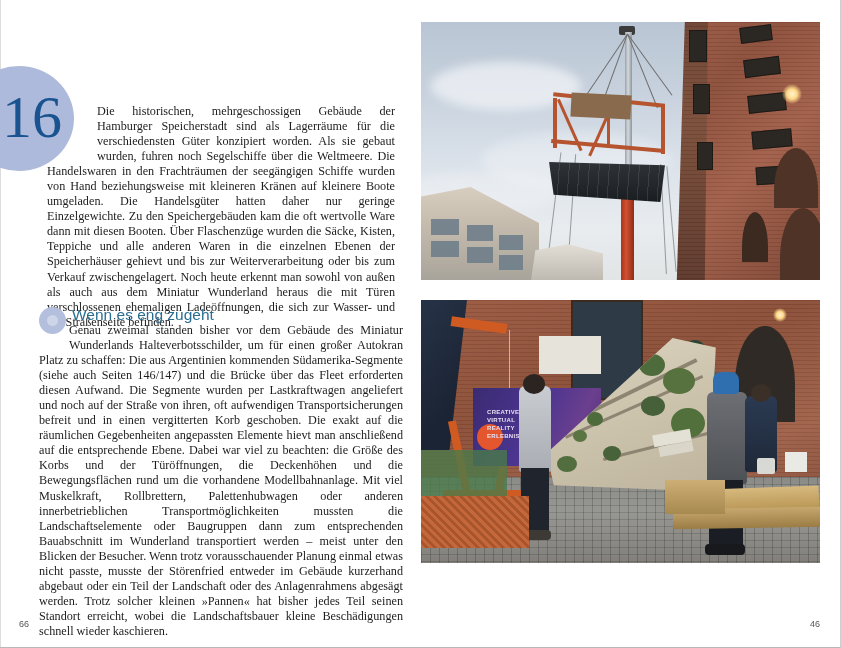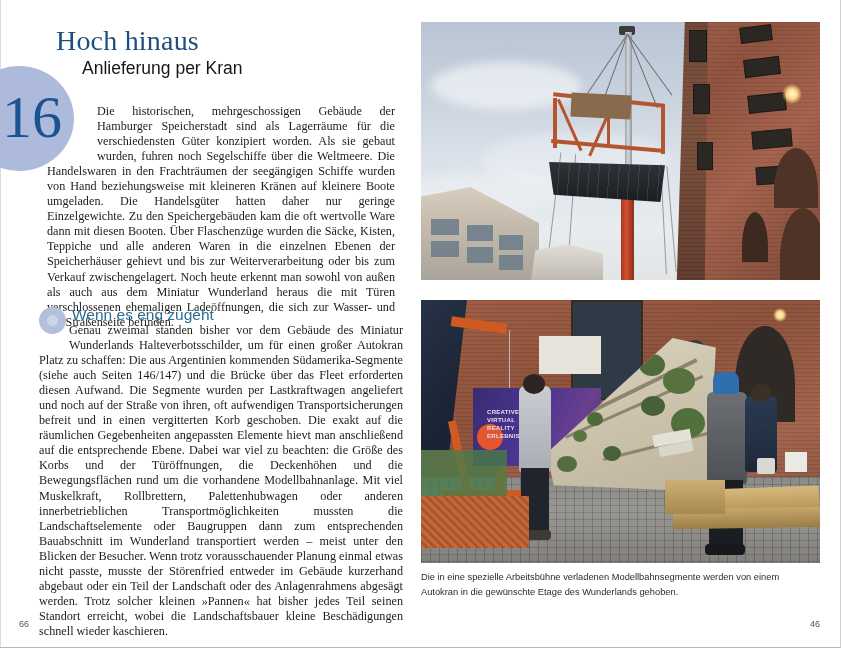--- a/index.html
+++ b/index.html
@@ -356,27 +356,25 @@
   }
 </style>
 </head>
 <body>
 
 <div class="page">
 
   <div class="left-page">
     <div class="spine-line"></div>
 
-    <div class="chapter-title">Hoch hinaus</div>
 
     <div class="chapter-badge">
       <span>16</span>
     </div>
 
-    <div class="section-title">Anlieferung per Kran</div>
 
     <div class="body-block p1">
       <div class="indent-shape"></div>
       <p>Die historischen, mehrgeschossigen Gebäude der Hamburger Speicherstadt sind als Lagerräume für die verschiedensten Güter konzipiert worden. Als sie gebaut wurden, fuhren noch Segelschiffe über die Weltmeere. Die Handelswaren in den Frachträumen der seegängigen Schiffe wurden von Hand beziehungsweise mit kleineren Kränen auf kleinere Boote umgeladen. Die Handelsgüter hatten daher nur geringe Einzelgewichte. Zu den Speichergebäuden kam die oft wertvolle Ware dann mit diesen Booten. Über Flaschenzüge wurden die Säcke, Kisten, Teppiche und alle anderen Waren in die einzelnen Ebenen der Speicherhäuser gehievt und bis zur Weiterverarbeitung oder bis zum Verkauf zwischengelagert. Noch heute erkennt man sowohl von außen als auch aus dem Miniatur Wunderland heraus die mit Türen verschlossenen ehemaligen Ladeöffnungen, die sich zur Wasser- und zur Straßenseite befinden.</p>
     </div>
 
     <div class="subhead-wrap">
       <div class="subhead-dot"></div>
       <div class="subhead-text">Wenn es eng zugeht</div>
     </div>
@@ -510,17 +508,16 @@
       <div class="pallet" style="left:258px;top:188px;width:140px;height:26px;transform:rotate(-2deg);"></div>
       <div class="pallet" style="left:252px;top:208px;width:148px;height:20px;transform:rotate(-1deg);background:linear-gradient(180deg,#c6a86f,#9a7c44);"></div>
       <div class="pallet" style="left:244px;top:180px;width:60px;height:34px;background:linear-gradient(180deg,#cdae74,#a78a50);"></div>
       <div style="position:absolute;left:364px;top:152px;width:22px;height:20px;background:#e9e9e6;"></div>
       <div style="position:absolute;left:336px;top:158px;width:18px;height:16px;background:#d8d8d4;border-radius:2px;"></div>
 
       <div style="position:absolute;left:0px;top:150px;width:86px;height:52px;background:#4a7a4a;opacity:.8;"></div>
       <div style="position:absolute;left:0px;top:196px;width:108px;height:52px;background:repeating-linear-gradient(45deg,#c4673a 0px,#c4673a 3px,#a8552e 3px,#a8552e 6px);"></div>
     </div>
 
-    <div class="caption">Die in eine spezielle Arbeitsbühne verladenen Modellbahnsegmente werden von einem Autokran in die gewünschte Etage des Wunderlands gehoben.</div>
     <div class="folio right">46</div>
   </div>
 
 </div>
 
 </body></html>

